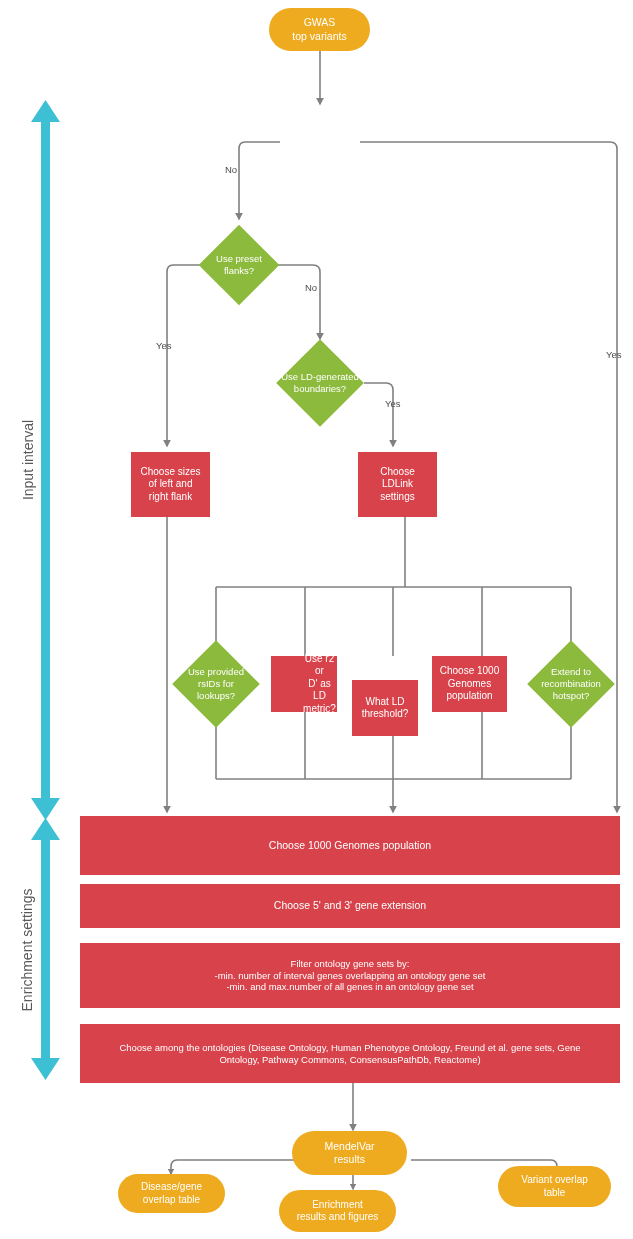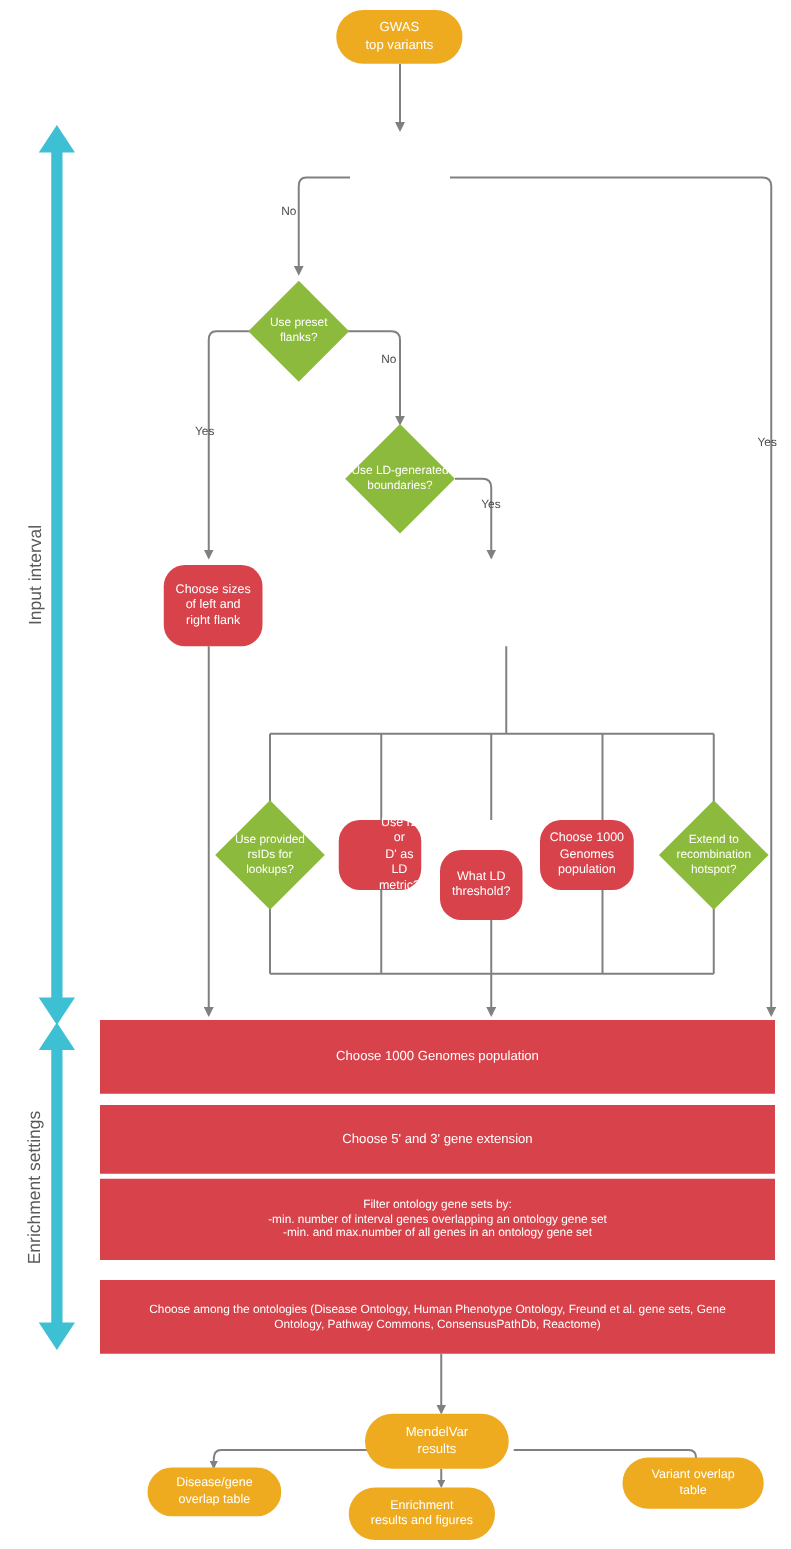--- a/index.html
+++ b/index.html
@@ -36,21 +36,20 @@
   .node .lbl{ display:block; width:100%; padding:0 4px; }
 
   .terminal{
     background:#EFAB1F;
     border-radius:22px;
     font-size:10.5px;
   }
   .process{
     background:#D8424B;
     font-size:10px;
-    border-radius:17px;
   }
   .wide{
     background:#D8424B;
     font-size:10.5px;
   }
 
   
   .decision{
     background:transparent;
     font-size:9.5px;
@@ -189,20 +188,25 @@
     <span class="lbl">Use LD-generated
 boundaries?</span>
   </div>
 
   <div class="node process" style="left:131px; top:452px; width:79px; height:65px;">
     <span class="lbl">Choose sizes
 of left and
 right flank</span>
   </div>
 
+  <div class="node process" style="left:358px; top:452px; width:79px; height:65px;">
+    <span class="lbl">Choose
+LDLink
+settings</span>
+  </div>
 
   <div class="node decision" style="left:168px; top:638px; width:96px; height:92px;">
     <div class="dshape" style="width:62px; height:62px;"></div>
     <span class="lbl">Use provided
 rsIDs for
 lookups?</span>
   </div>
 
   <div class="node process" style="left:271px; top:656px; width:66px; height:56px;padding-left:31px;">
     <span class="lbl">Use r2 or
@@ -225,21 +229,21 @@
     <div class="dshape" style="width:62px; height:62px;"></div>
     <span class="lbl">Extend to
 recombination
 hotspot?</span>
   </div>
 
   <div class="node wide" style="left:80px; top:816px; width:540px; height:59px;">
     <span class="lbl">Choose 1000 Genomes population</span>
   </div>
 
-  <div class="node wide" style="left:80px; top:884px; width:540px; height:55px;">
+  <div class="node wide" style="left:80px; top:884px; width:540px; height:44px;">
     <span class="lbl">Choose 5' and 3' gene extension</span>
   </div>
 
   <div class="node wide" style="left:80px; top:943px; width:540px; height:65px; font-size:9.5px;">
     <span class="lbl">Filter ontology gene sets by:
 -min. number of interval genes overlapping an ontology gene set
 -min. and max.number of all genes in an ontology gene set</span>
   </div>
 
   <div class="node wide" style="left:80px; top:1024px; width:540px; height:59px; font-size:9.5px;">

